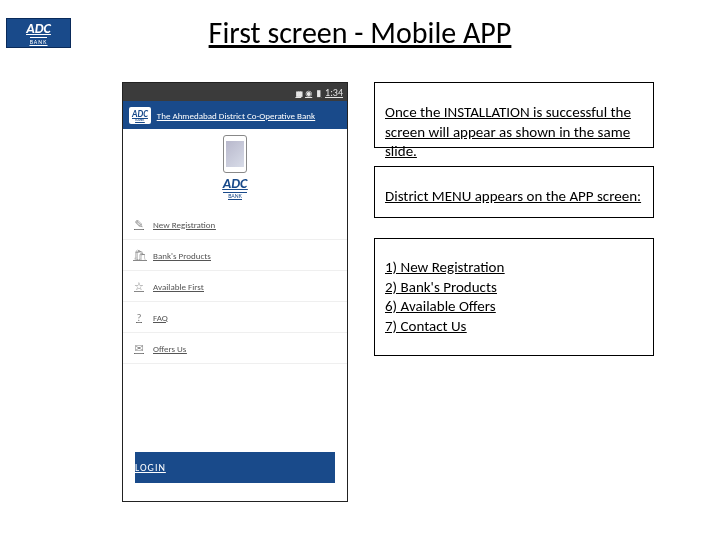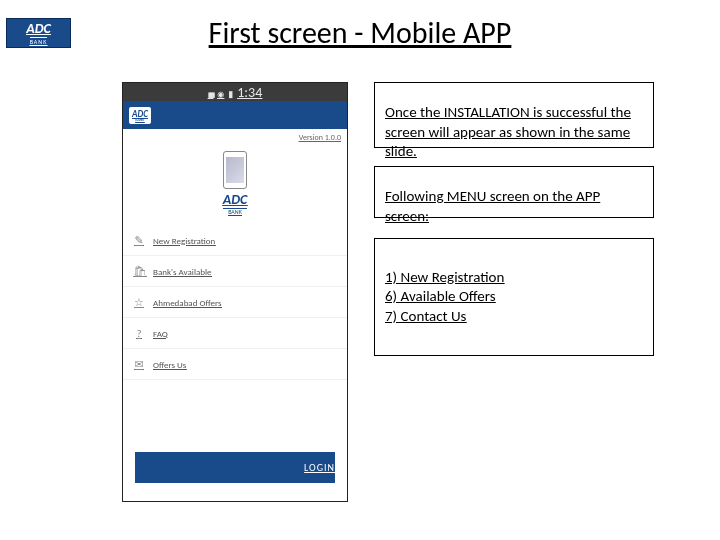--- a/index.html
+++ b/index.html
@@ -1,38 +1,38 @@
 <!DOCTYPE html>
 <html><head>
 <meta charset="utf-8">
 <style>
   * { box-sizing: border-box; margin: 0; padding: 0; text-decoration: underline; }
   body { width: 720px; height: 540px; font-family: Calibri, Arial, sans-serif; background: #fff; position: relative; }
   .logo-band { position: absolute; top: 18px; left: 6px; width: 65px; height: 30px; background: #194a8a; color: #fff; display: flex; flex-direction: column; align-items: center; justify-content: center; font-style: italic; font-weight: bold; font-size: 14px; line-height: 1; border: 1px solid #0a2a5a; }
   .logo-band .sub { font-size: 6px; font-style: normal; font-weight: normal; letter-spacing: 1px; border-top: 1px solid #fff; margin-top: 1px; padding-top: 1px; }
   .title { position: absolute; top: 14px; left: 110px; width: 500px; text-align: center; font-size: 30px; font-weight: normal; text-decoration: underline; }
   .phone { position: absolute; top: 82px; left: 122px; width: 226px; height: 420px; border: 1px solid #222; background: #fff; display: flex; flex-direction: column; }
-  .statusbar { height: 18px; background: #3b3b3b; color: #e6e6e6; display: flex; justify-content: center; align-items: center; font-size: 14px; padding: 0 4px; gap: 4px; }
+  .statusbar { height: 18px; background: #3b3b3b; color: #e6e6e6; display: flex; justify-content: flex-end; align-items: center; font-size: 10px; padding: 0 4px; gap: 4px; }
   .statusbar .sig, .statusbar .wifi, .statusbar .batt { display: inline-block; }
   .sig::before { content: "▮▮▮"; letter-spacing: -2px; font-size: 7px; }
   .wifi::before { content: "◉"; font-size: 8px; }
   .batt::before { content: "▮"; font-size: 9px; }
   .appheader { height: 28px; background: #194a8a; color: #fff; display: flex; align-items: center; padding: 0 6px; font-size: 9px; gap: 6px; }
   .mini-logo { background: #fff; color: #194a8a; font-style: italic; font-weight: bold; font-size: 9px; padding: 2px 3px; border-radius: 2px; line-height: 1; }
   .mini-logo .msub { display: block; font-size: 4px; font-style: normal; font-weight: normal; text-align: center; }
   .version-row { text-align: right; font-size: 8px; color: #666; padding: 3px 6px; }
   .hero { display: flex; flex-direction: column; align-items: center; padding: 6px 0 10px; }
   .device { width: 24px; height: 38px; border: 1px solid #888; border-radius: 3px; display: flex; align-items: center; justify-content: center; margin-bottom: 4px; }
   .device-screen { width: 18px; height: 26px; background: linear-gradient(135deg,#b8b8cc,#d8dce8); }
   .hero-logo { color: #194a8a; font-style: italic; font-weight: bold; font-size: 14px; line-height: 1; text-align: center; }
   .hero-logo .hsub { display: block; font-size: 6px; font-style: normal; font-weight: normal; border-top: 1px solid #194a8a; margin-top: 1px; }
   .menu { flex: 1; display: flex; flex-direction: column; }
   .menu-item { display: flex; align-items: center; gap: 8px; padding: 9px 10px; font-size: 9px; color: #555; border-bottom: 1px solid #efefef; }
   .menu-icon { width: 12px; height: 12px; color: #888; font-size: 11px; text-align: center; }
-  .login-btn { margin: 18px 12px; background: #194a8a; color: #fff; text-align: right; padding: 9px 0; font-size: 10px; letter-spacing: 1px; }
+  .login-btn { margin: 18px 12px; background: #194a8a; color: #fff; text-align: left; padding: 9px 0; font-size: 10px; letter-spacing: 1px; }
   .textbox { position: absolute; border: 1px solid #000; padding: 20px 10px; font-size: 15px; line-height: 1.3; }
   .tb1 { top: 82px; left: 374px; width: 280px; height: 66px; }
   .tb2 { top: 166px; left: 374px; width: 280px; height: 52px; }
   .tb3 { top: 238px; left: 374px; width: 280px; height: 118px; display: flex; flex-direction: column; justify-content: center; }
 </style>
 </head>
 <body>
 
 <div class="logo-band">
   <span>ADC</span>
@@ -46,55 +46,56 @@
     <span class="sig"></span>
     <span class="wifi"></span>
     <span class="batt"></span>
     <span>1:34</span>
   </div>
   <div class="appheader">
     <span class="mini-logo">
       <span>ADC</span>
       <span class="msub">BANK</span>
     </span>
+    <span>The Ahmedabad District Co-Operative Bank</span>
   </div>
-  <div class="version-row">Version 1.0.0</div>
   <div class="hero">
     <div class="device">
         <div class="device-screen"></div>
       </div>
     <div class="hero-logo">
       <span>ADC</span>
       <span class="hsub">BANK</span>
     </div>
   </div>
   <div class="menu">
     <div class="menu-item">
       <span class="menu-icon">✎</span>
       <span>New Registration</span>
     </div>
     <div class="menu-item">
       <span class="menu-icon">🛍</span>
-      <span>Bank's Available</span>
+      <span>Bank's Products</span>
     </div>
     <div class="menu-item">
       <span class="menu-icon">☆</span>
-      <span>Ahmedabad Offers</span>
+      <span>Available First</span>
     </div>
     <div class="menu-item">
       <span class="menu-icon">?</span>
       <span>FAQ</span>
     </div>
     <div class="menu-item">
       <span class="menu-icon">✉</span>
       <span>Offers Us</span>
     </div>
   </div>
   <div class="login-btn">LOGIN</div>
 </div>
 
 <div class="textbox tb1">Once the INSTALLATION is successful the screen will appear as shown in the same slide.</div>
-<div class="textbox tb2">Following MENU screen on the APP screen:</div>
+<div class="textbox tb2">District MENU appears on the APP screen:</div>
 <div class="textbox tb3">
   <div>1) New Registration</div>
+  <div>2) Bank's Products</div>
   <div>6) Available Offers</div>
   <div>7) Contact Us</div>
 </div>
 
 </body></html>

